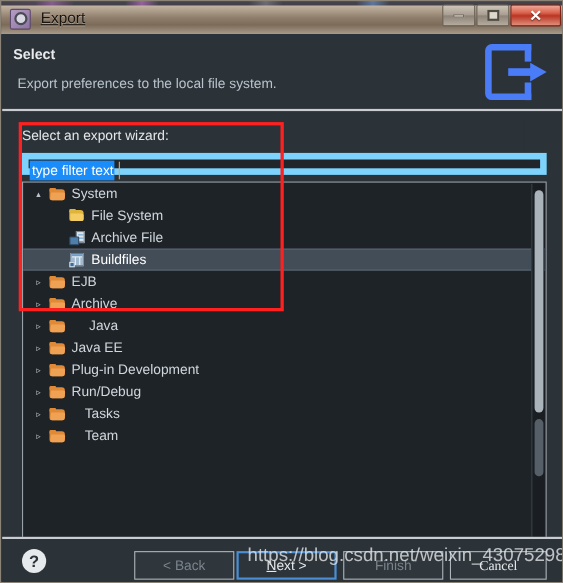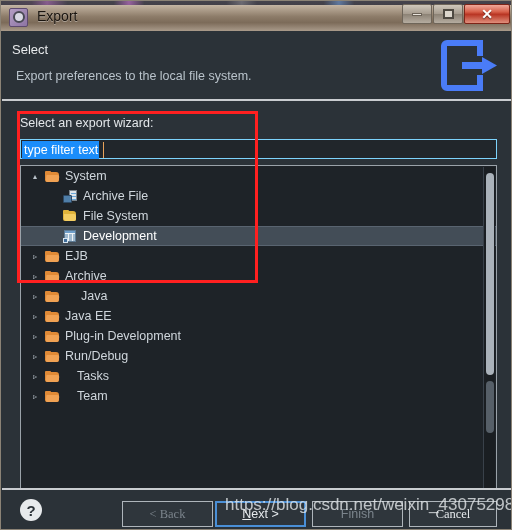--- a/index.html
+++ b/index.html
@@ -49,20 +49,21 @@
     border: 2px solid #4a4a55;
     box-sizing: border-box;
   }
   .title-text {
     position: relative;
     margin-left: 9px;
     font-size: 14px;
     color: #19140f;
     text-shadow: 0 1px 0 rgba(255,255,255,.35);
     font-family: "Liberation Sans", sans-serif;
+    text-decoration: underline;
   }
   .win-buttons {
     position: absolute; right: 3px; top: 3px;
     display: flex; align-items: flex-start;
     height: 22px;
   }
   .win-btn {
     width: 30px; height: 20px;
     border: 1px solid #6e6559;
     border-radius: 2px;
@@ -95,21 +96,21 @@
   
   .header {
     position: absolute; left: 1px; top: 30px;
     width: 510px; height: 70px;
     background: #2b3238;
     border-bottom: 2px solid #c9ccd0;
     box-sizing: border-box;
   }
   .header-title {
     position: absolute; left: 10px; top: 11px;
-    font-size: 13px; font-weight: normal; color: #e8eaec;
+    font-size: 13px; font-weight: bold; color: #e8eaec;
   }
   .header-sub {
     position: absolute; left: 14px; top: 38px;
     font-size: 12.5px; color: #b9c3cb;
   }
   .header-icon {
     position: absolute; right: 14px; top: 8px;
     width: 58px; height: 53px;
   }
 
@@ -120,21 +121,21 @@
     background: #2b3238;
   }
   .field-label {
     position: absolute; left: 18px; top: 13px;
     font-size: 12.5px; color: #e3e7ea;
   }
   .filter-box {
     position: absolute; left: 18px; top: 36px;
     width: 477px; height: 20px;
     background: #21262b;
-    border: 1px solid #7dd3fc;
+    border: 6px solid #7dd3fc;
     box-sizing: border-box;
   }
   .filter-sel {
     position: absolute; left: 1px; top: 1px;
     background: #1b8dfa;
     color: #ffffff;
     font-size: 12.5px;
     line-height: 18px;
     padding: 0 1px 0 2px;
     height: 18px;
@@ -269,21 +270,21 @@
     color: #e6eaed;
     font-size: 12.5px;
     display: flex; align-items: center; justify-content: center;
   }
   .btn.disabled { color: #7b848c; }
   .btn.focused {
     border: 2px solid #4a8fd6;
     background: #2d343a;
   }
   .btn .mn { text-decoration: underline; }
-  #btn-back   { left: 120px; font-family: Liberation Serif, serif; }
+  #btn-back   { left: 120px; }
   #btn-next   { left: 213px; }
   #btn-finish { left: 310px; }
   #btn-cancel { left: 407px; width: 88px; font-family: Liberation Serif, serif; }
 
   
   .annot {
     position: absolute;
     left: 16px; top: 110px;
     width: 241px; height: 172px;
     border: 3px solid #ff2020;
@@ -357,55 +358,55 @@
                 <span class="tab"></span>
                 <span class="front"></span>
               </span>
             </span>
             <span style="margin-left:4px">System</span>
           </div>
           <div class="tree-row">
             <span style="display:inline-block;width:24px"></span>
             <span class="twisty"></span>
             <span class="ficon">
+              <span class="fs-icon">
+                <span class="back"></span>
+                <span class="tab"></span>
+                <span class="front"></span>
+              </span>
+            </span>
+            <span style="margin-left:4px">File System</span>
+          </div>
+          <div class="tree-row">
+            <span style="display:inline-block;width:24px"></span>
+            <span class="twisty"></span>
+            <span class="ficon">
               <span class="arch-icon">
                 <span class="pg">
                   <i></i>
                 </span>
                 <span class="bx"></span>
               </span>
             </span>
             <span style="margin-left:4px">Archive File</span>
-          </div>
-          <div class="tree-row">
-            <span style="display:inline-block;width:24px"></span>
-            <span class="twisty"></span>
-            <span class="ficon">
-              <span class="fs-icon">
-                <span class="back"></span>
-                <span class="tab"></span>
-                <span class="front"></span>
-              </span>
-            </span>
-            <span style="margin-left:4px">File System</span>
           </div>
           <div class="tree-row selected">
             <span style="display:inline-block;width:24px"></span>
             <span class="twisty"></span>
             <span class="ficon">
               <span class="pref-icon">
                 <span class="w"></span>
                 <span class="bar"></span>
                 <span class="c1"></span>
                 <span class="c2"></span>
                 <span class="c3"></span>
                 <span class="cor"></span>
               </span>
             </span>
-            <span style="margin-left:4px">Development</span>
+            <span style="margin-left:4px">Buildfiles</span>
           </div>
           <div class="tree-row">
             <span style="display:inline-block;width:6px"></span>
             <span class="twisty">▹</span>
             <span class="ficon">
               <span class="folder">
                 <span class="back"></span>
                 <span class="tab"></span>
                 <span class="front"></span>
               </span>

